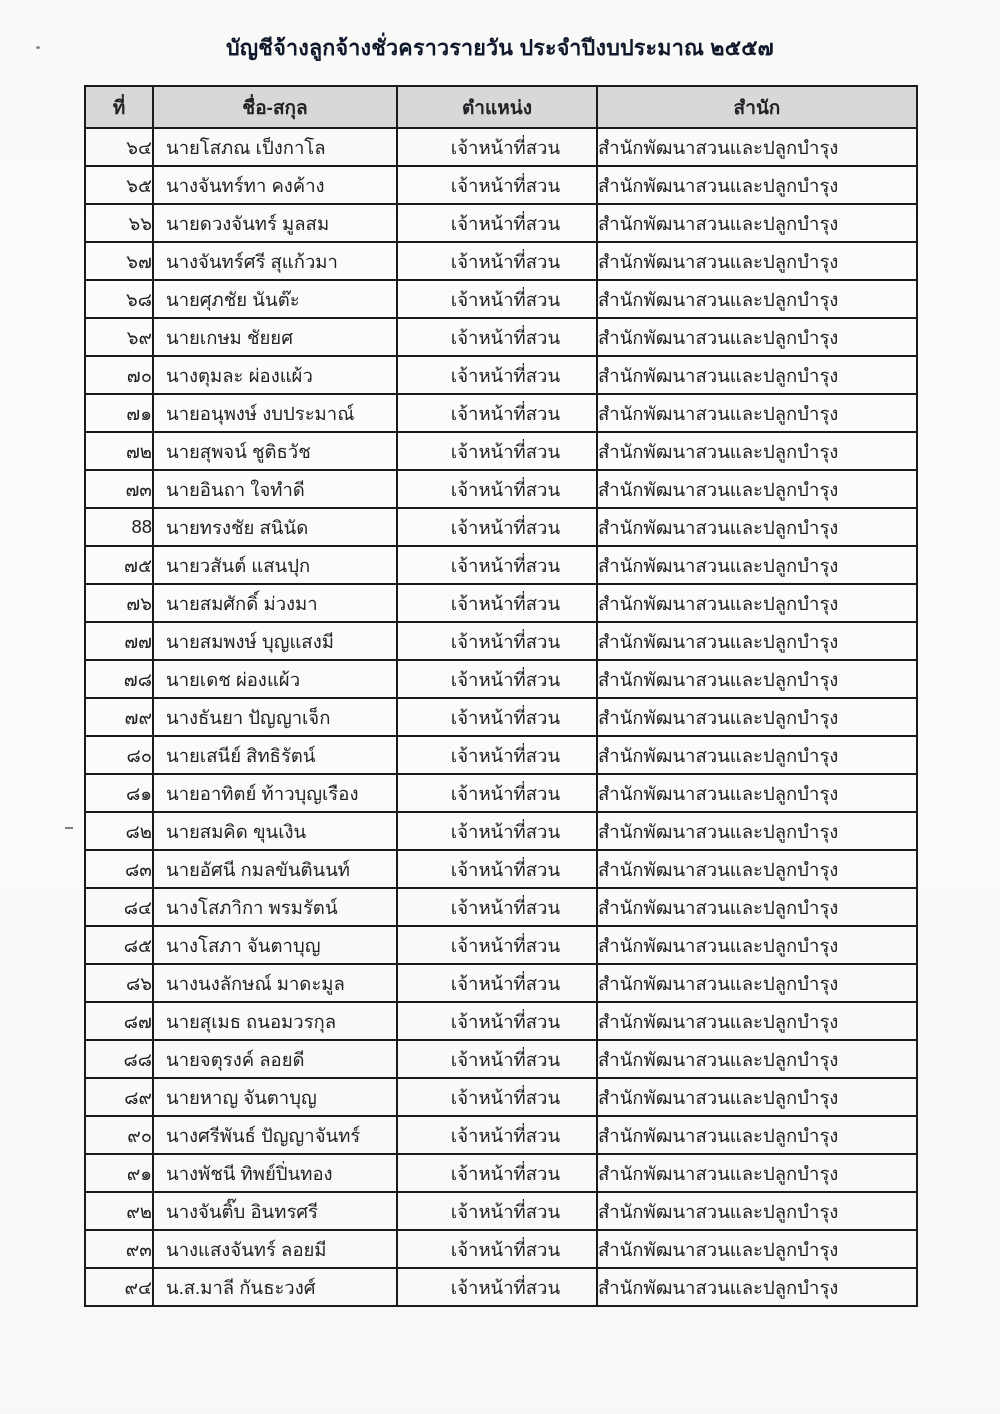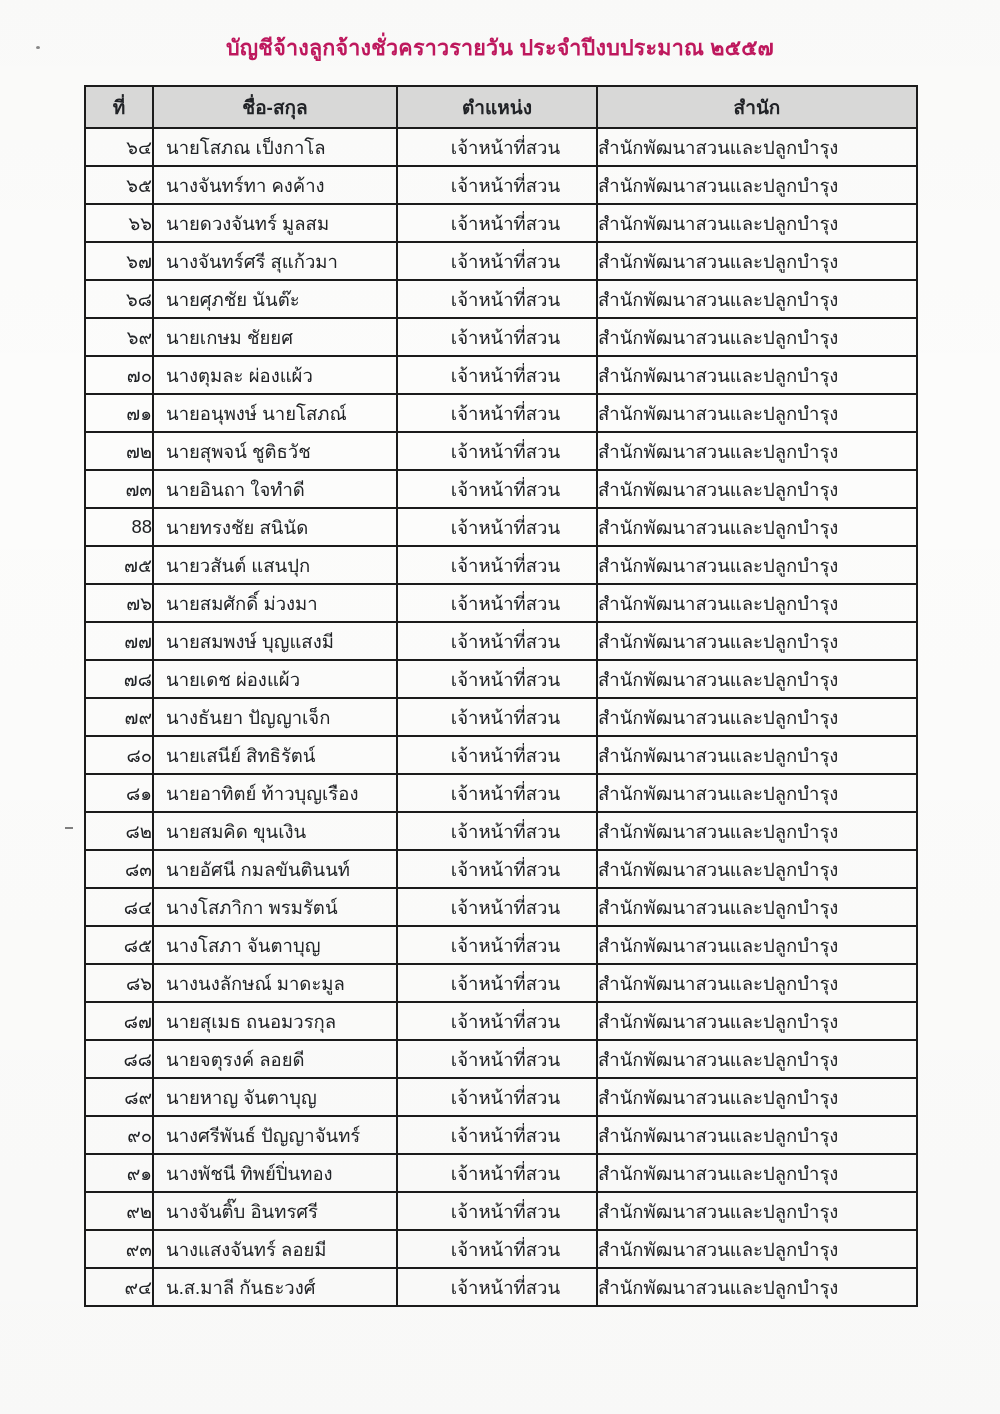--- a/index.html
+++ b/index.html
@@ -26,21 +26,21 @@
   }
   .doc-title {
     position: absolute;
     top: 30px;
     left: 0;
     width: 100%;
     text-align: center;
     font-size: 21.5px;
     font-weight: 700;
     letter-spacing: 0.2px;
-    color: #be185d;
+    color: #0f172a;
   }
   .roster-table {
     position: absolute;
     left: 84px;
     top: 85px;
     width: 832px;
     border-collapse: collapse;
     table-layout: fixed;
   }
   .roster-table th, .roster-table td {
@@ -140,21 +140,21 @@
         <td class="c3">สำนักพัฒนาสวนและปลูกบำรุง</td>
       </tr>
       <tr>
         <td class="c0">๗๐</td>
         <td class="c1">นางตุมละ  ผ่องแผ้ว</td>
         <td class="c2">เจ้าหน้าที่สวน</td>
         <td class="c3">สำนักพัฒนาสวนและปลูกบำรุง</td>
       </tr>
       <tr>
         <td class="c0">๗๑</td>
-        <td class="c1">นายอนุพงษ์  นายโสภณ์</td>
+        <td class="c1">นายอนุพงษ์  งบประมาณ์</td>
         <td class="c2">เจ้าหน้าที่สวน</td>
         <td class="c3">สำนักพัฒนาสวนและปลูกบำรุง</td>
       </tr>
       <tr>
         <td class="c0">๗๒</td>
         <td class="c1">นายสุพจน์  ชูติธวัช</td>
         <td class="c2">เจ้าหน้าที่สวน</td>
         <td class="c3">สำนักพัฒนาสวนและปลูกบำรุง</td>
       </tr>
       <tr>

